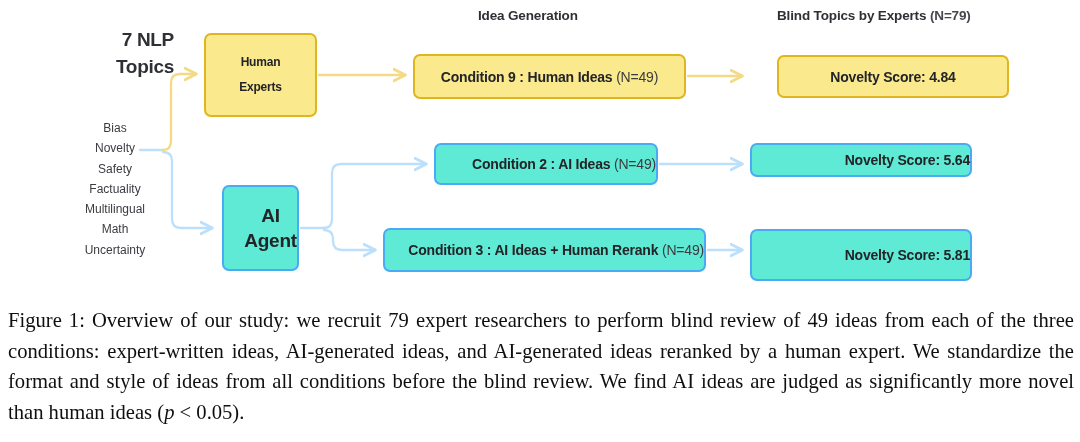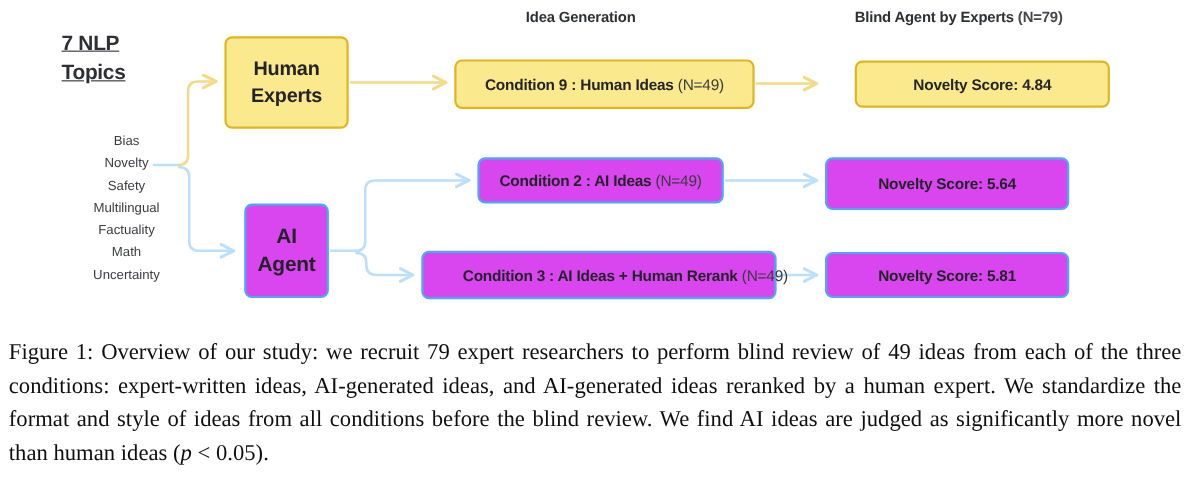--- a/index.html
+++ b/index.html
@@ -44,27 +44,26 @@
   .col-header .light {
     font-weight: bold;
     color: #46474d;
   }
 
   
   #topics-title {
     left: 56px;
     top: 26px;
     width: 118px;
-    text-align: left;
+    text-align: right;
     font-size: 19px;
     font-weight: bold;
     line-height: 27px;
     color: #2f3035;
     letter-spacing: -0.3px;
-    text-decoration: underline;
   }
   #topics-list {
     left: 45px;
     top: 118px;
     width: 140px;
     text-align: center;
     font-size: 12px;
     line-height: 20.3px;
     color: #3b3c41;
   }
@@ -79,32 +78,33 @@
     text-align: center;
     font-weight: bold;
     color: #232428;
     letter-spacing: -0.2px;
   }
   .node.yellow {
     background: #fae98d;
     border: 2px solid #e0b61f;
   }
   .node.blue {
-    background: #d946ef;
+    background: #5eead4;
     border: 2px solid #49abf4;
+    justify-content: flex-end;
   }
   .node .light {
     font-weight: normal;
     color: #3a3b40;
   }
 
   #node-human-experts {
     left: 204px; top: 33px;
     width: 113px; height: 84px;
-    font-size: 18px;
+    font-size: 12px;
     line-height: 25px;
   }
   #node-ai-agent {
     left: 222px; top: 185px;
     width: 77px; height: 86px;
     font-size: 19px;
     line-height: 25px;
   }
 
   .cond-box {
@@ -113,22 +113,22 @@
   }
   #box-condition-1 { left: 413px; top: 54px; width: 273px; height: 45px; }
   #box-condition-2 { left: 434px; top: 143px; width: 224px; height: 42px; }
   #box-condition-3 { left: 383px; top: 228px; width: 323px; height: 44px; padding-left: 48px; }
 
   .score-box {
     font-size: 14px;
     white-space: nowrap;
   }
   #box-score-1 { left: 777px; top: 55px; width: 232px; height: 43px; }
-  #box-score-2 { left: 750px; top: 143px; width: 222px; height: 48px; }
-  #box-score-3 { left: 750px; top: 229px; width: 222px; height: 42px; }
+  #box-score-2 { left: 750px; top: 143px; width: 222px; height: 34px; }
+  #box-score-3 { left: 750px; top: 229px; width: 222px; height: 52px; }
 
   
   #caption {
     position: absolute;
     left: 8px;
     top: 305px;
     width: 1066px;
     font-family: "Liberation Serif", serif;
     font-size: 20.6px;
     line-height: 30.5px;
@@ -171,34 +171,34 @@
     <path d="M660,164 L742,164" fill="none" stroke="#bcdffb" stroke-width="2.3" stroke-linecap="round" marker-end="url(#arrow-blue)"></path>
 
     <path d="M708,250 L742,250" fill="none" stroke="#bcdffb" stroke-width="2.3" stroke-linecap="round" marker-end="url(#arrow-blue)"></path>
   </svg>
 
   <div class="abs col-header" style="left:478px; top:8px;">
     <span>Idea Generation</span>
   </div>
 
   <div class="abs col-header" style="left:777px; top:8px;">
-    <span>Blind Agent by Experts</span><span class="light"> (N=79)</span>
+    <span>Blind Topics by Experts</span><span class="light"> (N=79)</span>
   </div>
 
   <div class="abs" id="topics-title">
     <div>7 NLP</div>
     <div>Topics</div>
   </div>
 
   <div class="abs" id="topics-list">
     <div>Bias</div>
     <div>Novelty</div>
     <div>Safety</div>
+    <div>Factuality</div>
     <div>Multilingual</div>
-    <div>Factuality</div>
     <div>Math</div>
     <div>Uncertainty</div>
   </div>
 
   <div class="abs node yellow" id="node-human-experts">
     <div>
       <div>Human</div>
       <div>Experts</div>
     </div>
   </div>

